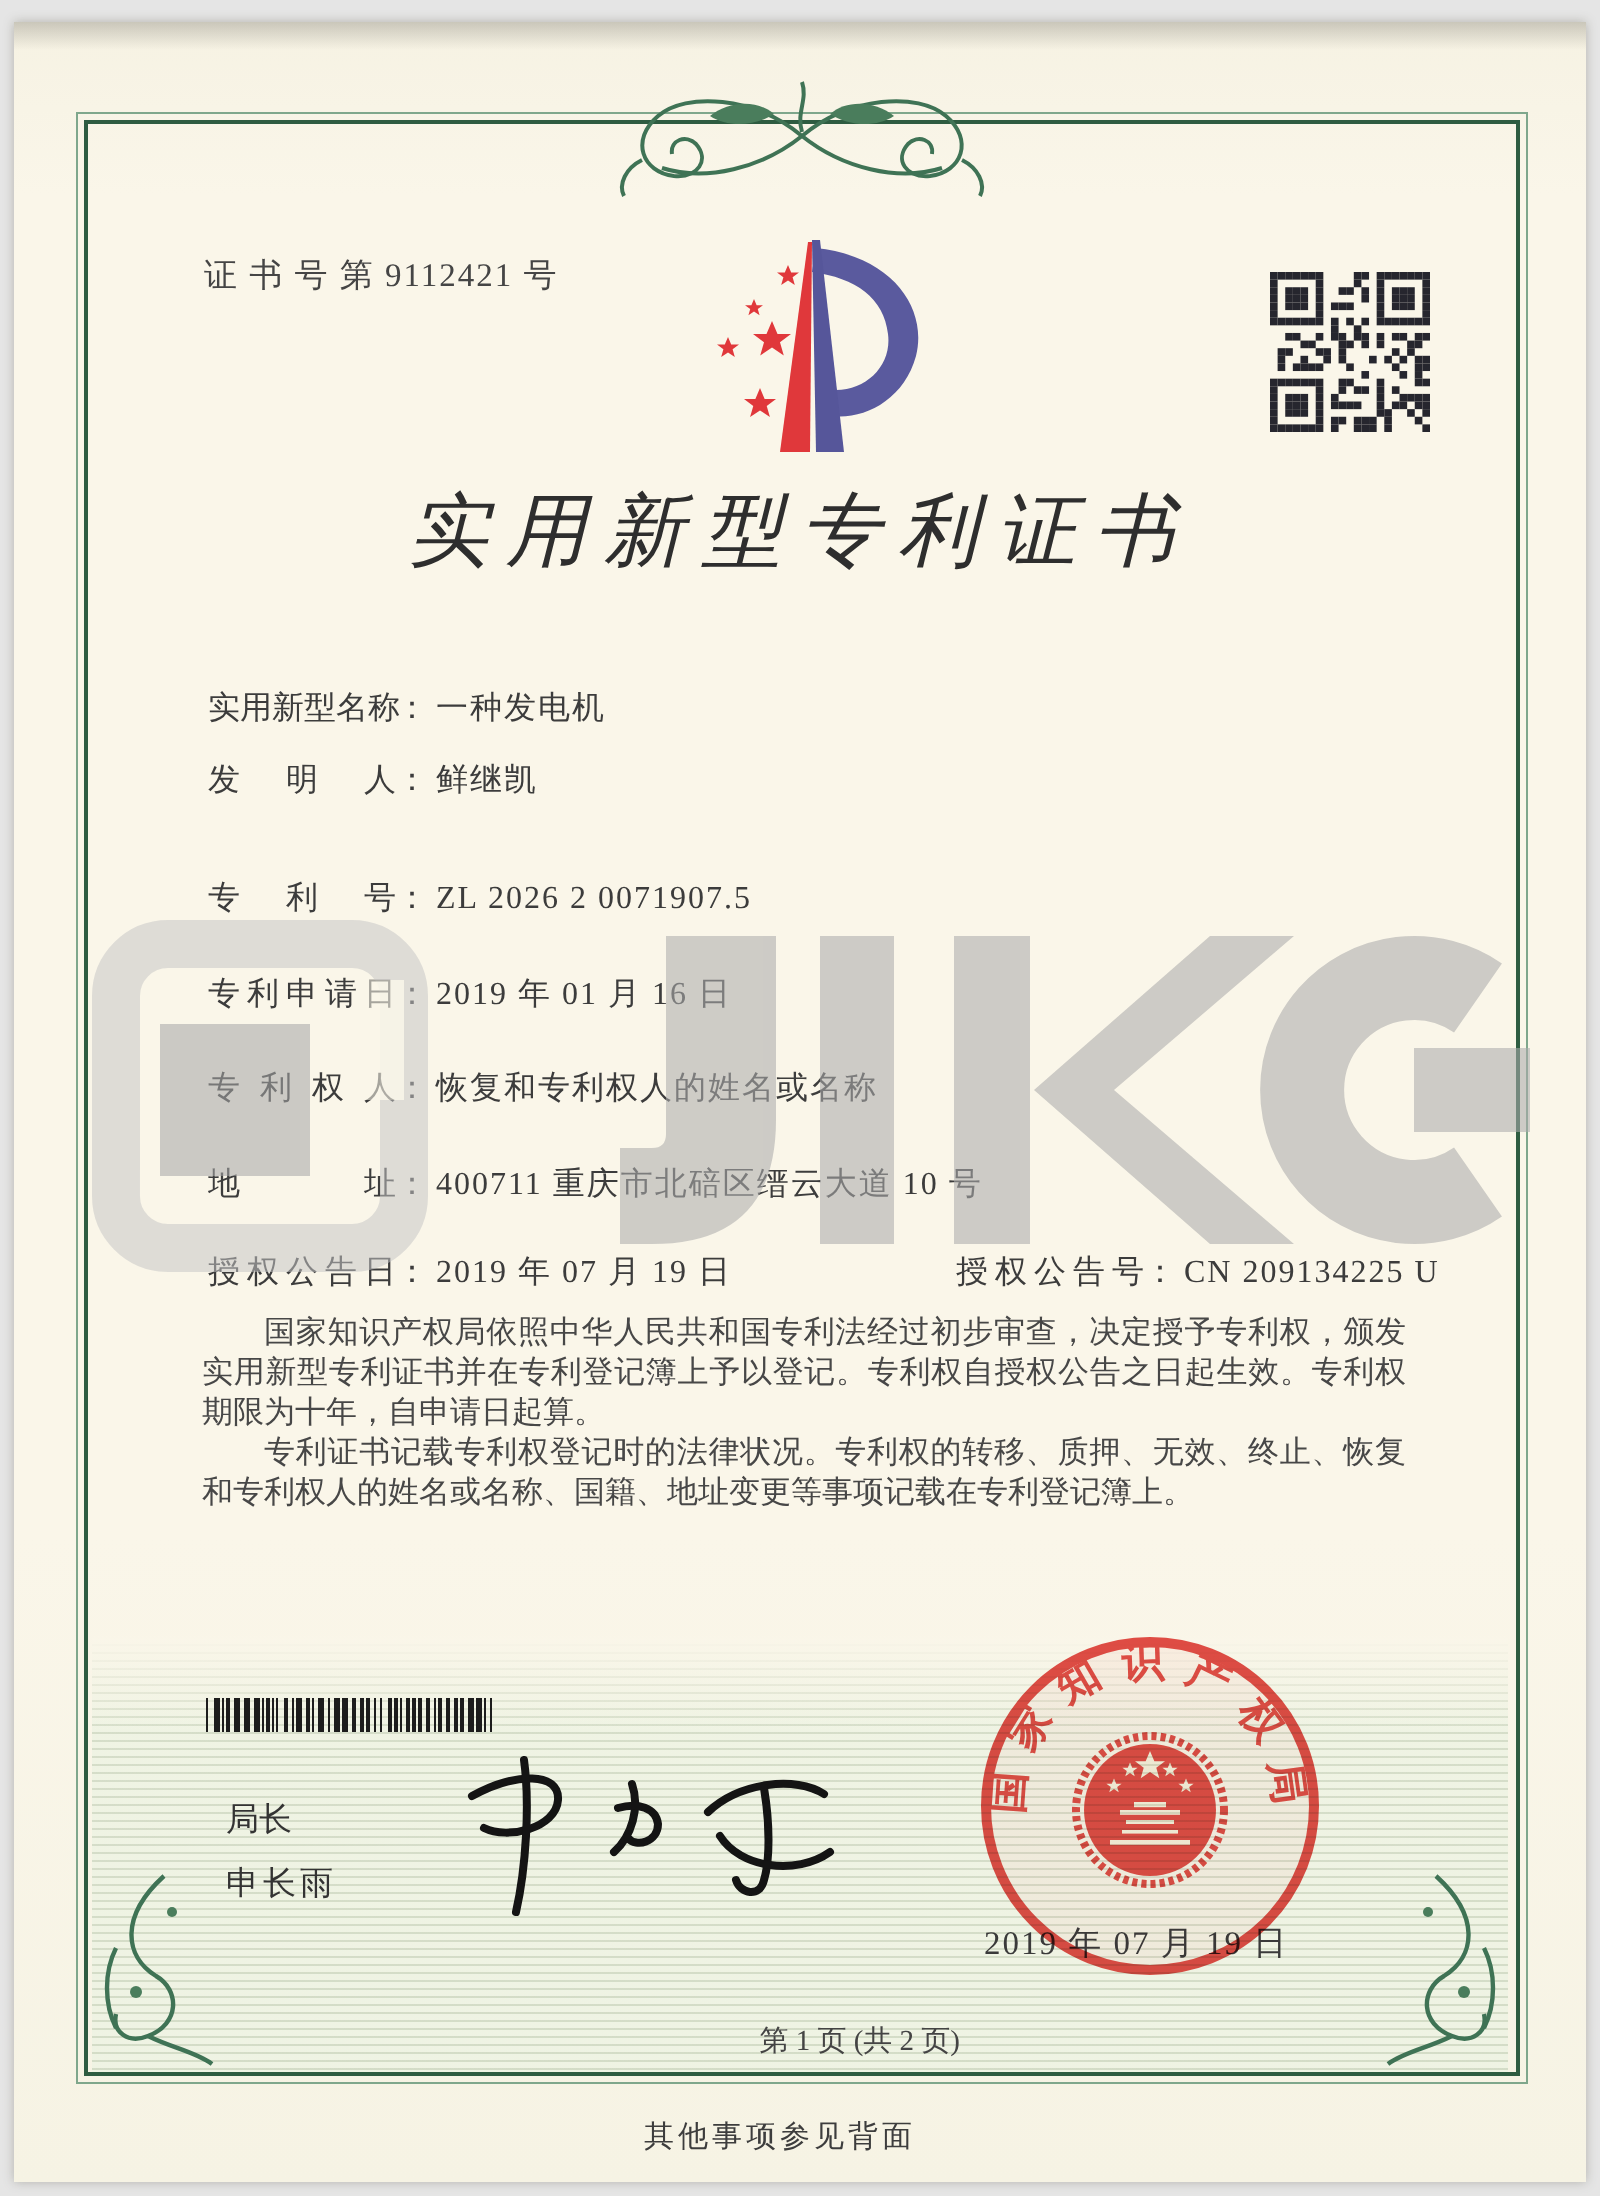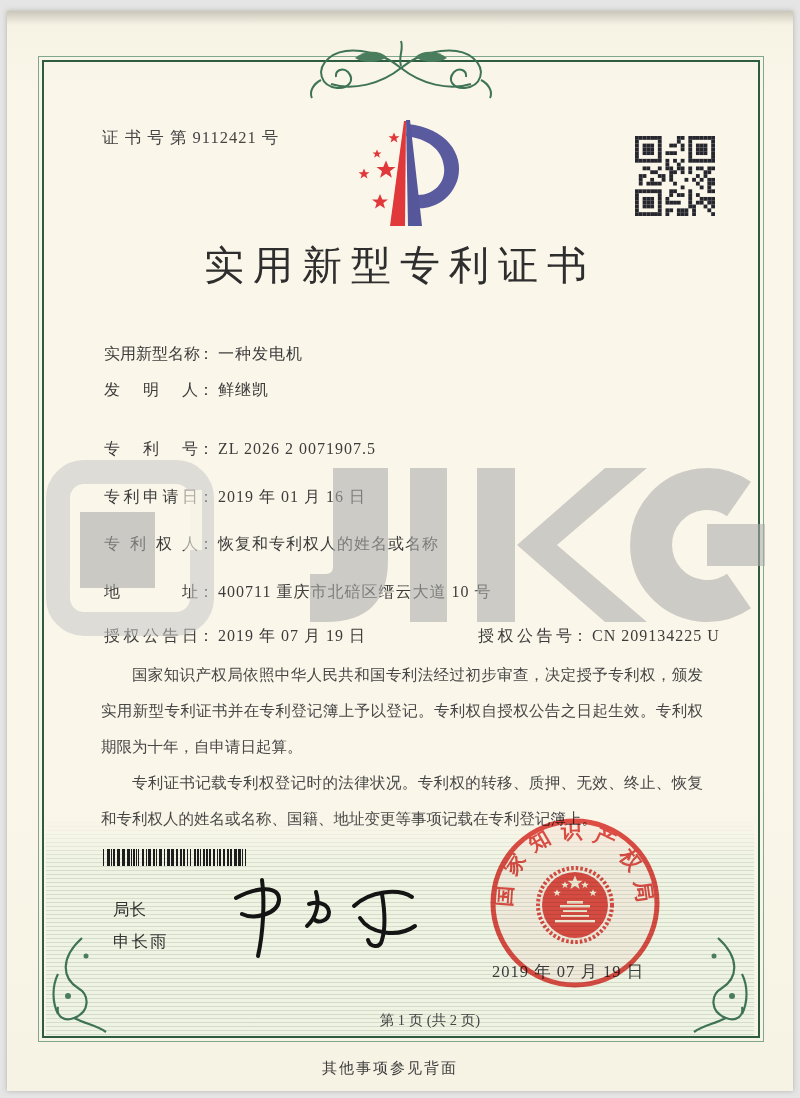--- a/index.html
+++ b/index.html
@@ -17,26 +17,26 @@
   
   #wave-zone{position:absolute;left:46px;top:818px;width:708px;height:218px;
          background:
            linear-gradient(180deg,#faf6e9 0%,rgba(250,246,233,0) 22%),
            repeating-linear-gradient(180deg,rgba(122,160,122,.28) 0 1px,rgba(238,243,227,.9) 1px 4px);
          }
   .abs{position:absolute;}
   .txt{color:#3c3c3c;}
   #cert-no{left:102px;top:127px;font-size:16.5px;letter-spacing:1px;color:#454545;}
   #title{left:0;top:238px;width:800px;text-align:center;font-size:40px;letter-spacing:9px;
-         color:#2e2e2e;font-weight:400;}
+         color:#2e2e2e;font-weight:400;font-style:italic;}
   .field-row{left:104px;height:24px;font-size:16px;color:#3c3c3c;white-space:nowrap;}
   .flabel{display:inline-block;width:94px;text-align:justify;text-align-last:justify;vertical-align:top;}
   .colon{display:inline-block;margin:0 4px 0 0;}
   .fvalue{letter-spacing:1px;font-family:Liberation Serif, serif;}
-  #paragraphs{left:101px;top:657px;width:602px;font-size:15.5px;line-height:36px;color:#474747;text-align:justify;}
+  #paragraphs{left:101px;top:657px;width:602px;font-size:15.5px;line-height:20px;color:#474747;text-align:justify;}
   #paragraphs p{margin:0;text-indent:2em;}
   #barcode{left:103px;top:849px;width:148px;height:17px;}
   #signer-title{left:113px;top:899px;font-size:16.5px;color:#333;}
   #signer-name{left:113px;top:931px;font-size:16.5px;color:#333;letter-spacing:2px;}
   #seal-date{left:492px;top:961px;width:170px;font-size:16.5px;color:#3a3a3a;letter-spacing:1px;}
   #footer-page{left:280px;top:1011px;width:200px;text-align:right;font-size:14.5px;color:#444;}
   #back-note{left:290px;top:1059px;width:200px;text-align:center;font-size:15px;color:#3d3d3d;letter-spacing:2px;}
   #watermark{left:30px;top:450px;opacity:.62;pointer-events:none;z-index:6;}
   .under{z-index:1;} .content{z-index:3;} .over{z-index:8;}
 </style>

